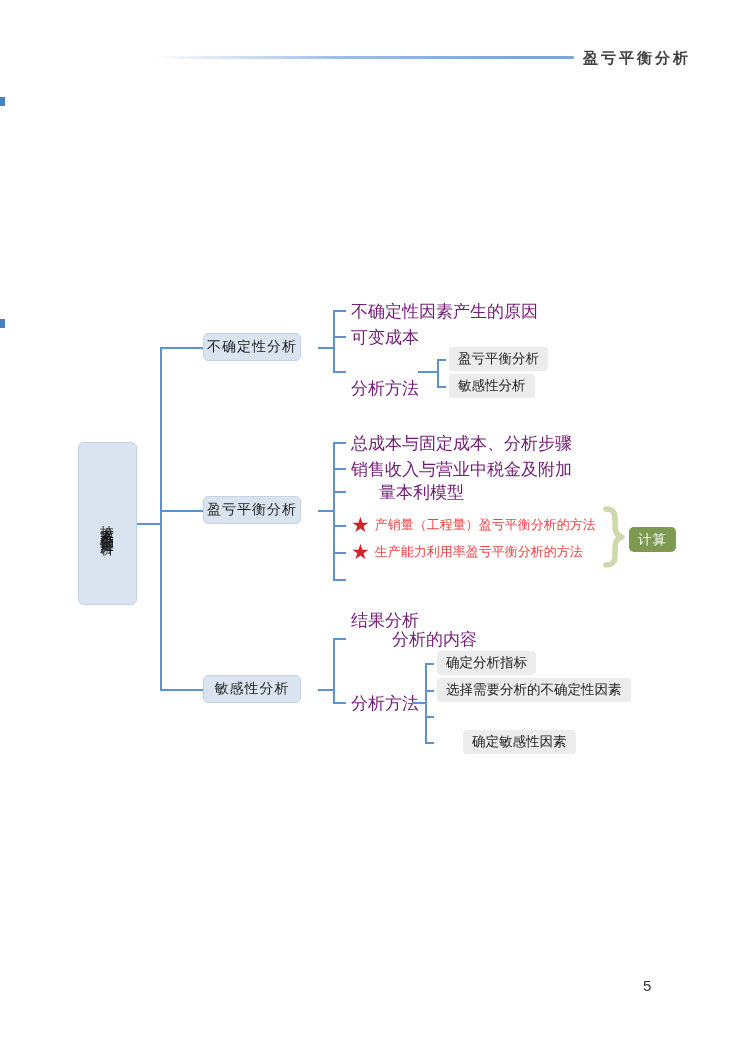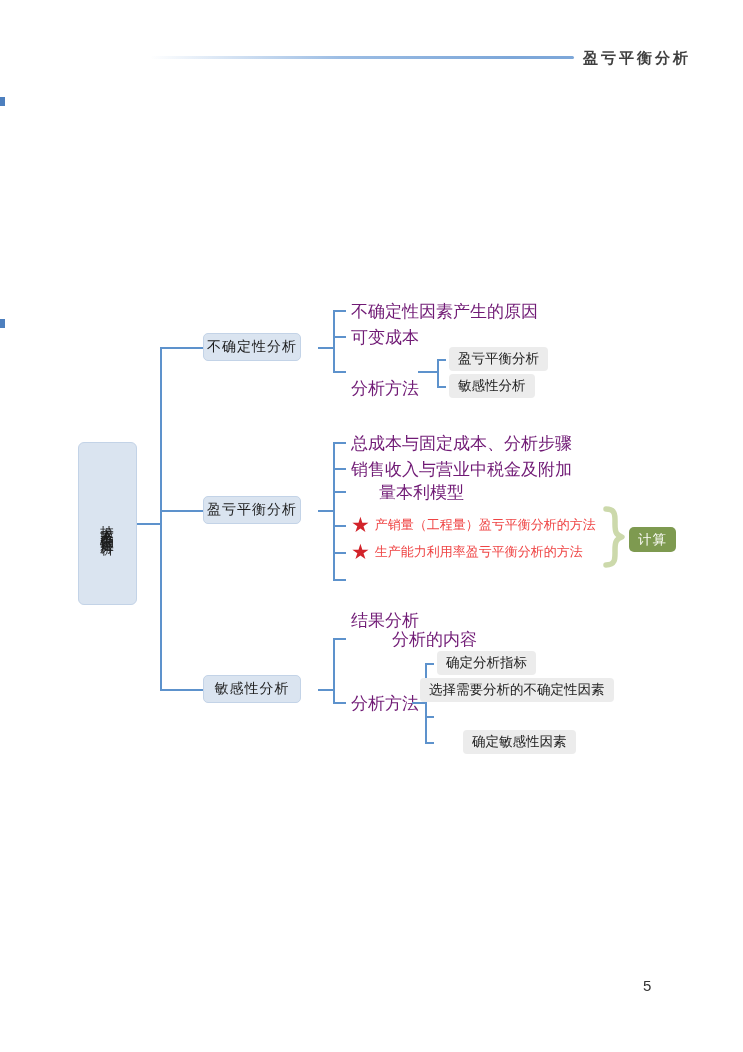--- a/index.html
+++ b/index.html
@@ -132,17 +132,17 @@
   <div class="txt" style="left:351px; top:703px;">分析方法</div>
 
   <div class="hline" style="left:412px; top:702px; width:13px;"></div>
   <div class="vline" style="left:425px; top:663px; height:80px;"></div>
   <div class="hline" style="left:425px; top:663px; width:9px;"></div>
   <div class="hline" style="left:425px; top:690px; width:9px;"></div>
   <div class="hline" style="left:425px; top:716px; width:9px;"></div>
   <div class="hline" style="left:425px; top:742px; width:9px;"></div>
 
   <div class="leaf" style="left:437px; top:663px;">确定分析指标</div>
-  <div class="leaf" style="left:420px; top:690px;">选择需要分析的不确定性因素</div>
+  <div class="leaf" style="left:437px; top:690px;">选择需要分析的不确定性因素</div>
   <div class="leaf" style="left:437px; top:742px;margin-left:26px;">确定敏感性因素</div>
 
   <div class="page-number">5</div>
 </div>
 
 </body></html>

